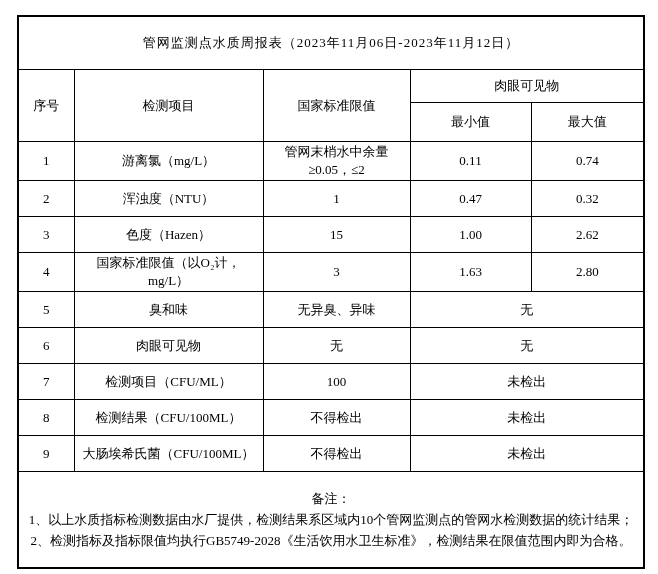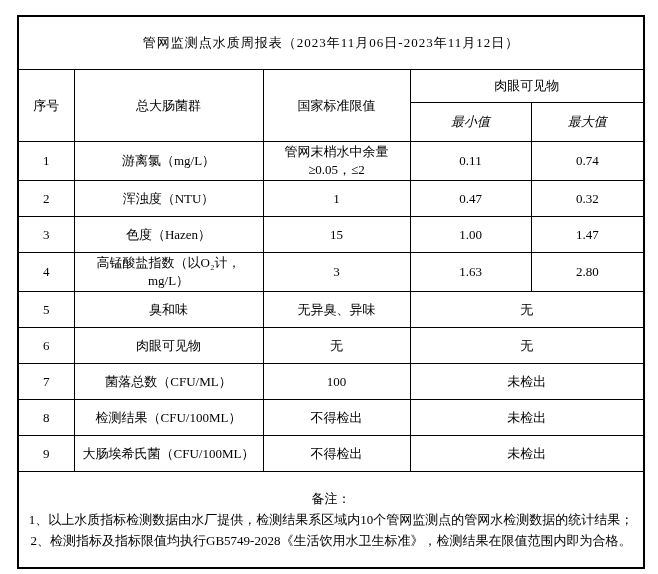--- a/index.html
+++ b/index.html
@@ -32,21 +32,21 @@
     padding: 1px 2px;
     overflow: hidden;
   }
   td.title-cell {
     height: 50px;
     font-size: 16px;
     font-weight: bold;
     letter-spacing: 1px;
   }
   tr.hdr-top td { height: 30px; }
-  tr.hdr-bot td { height: 36px; font-style: italic; }
+  tr.hdr-bot td { height: 36px; }
   tr.data-row td { height: 33px; }
   tr.data-row-tall td { height: 34px; }
   td.notes-cell {
     height: 93px;
     text-align: left;
     vertical-align: top;
     padding: 4px 4px;
   }
   .note-line {
     font-size: 13px;
@@ -67,21 +67,21 @@
       <col style="width:113px">
     </colgroup>
 
     <tbody>
         <tr>
       <td class="title-cell" colspan="5">管网监测点水质周报表（2023年11月06日-2023年11月12日）</td>
     </tr>
 
     <tr class="hdr-top">
       <td rowspan="2">序号</td>
-      <td rowspan="2">总大肠菌群</td>
+      <td rowspan="2">检测项目</td>
       <td rowspan="2">国家标准限值</td>
       <td colspan="2">肉眼可见物</td>
     </tr>
     <tr class="hdr-bot">
       <td>最小值</td>
       <td>最大值</td>
     </tr>
 
     <tr class="data-row-tall">
       <td>1</td>
@@ -97,26 +97,26 @@
       <td>1</td>
       <td>0.47</td>
       <td>0.32</td>
     </tr>
 
     <tr class="data-row">
       <td>3</td>
       <td>色度（Hazen）</td>
       <td>15</td>
       <td>1.00</td>
-      <td>1.47</td>
+      <td>2.62</td>
     </tr>
 
     <tr class="data-row">
       <td>4</td>
-      <td>高锰酸盐指数（以O₂计，mg/L）</td>
+      <td>国家标准限值（以O₂计，mg/L）</td>
       <td>3</td>
       <td>1.63</td>
       <td>2.80</td>
     </tr>
 
     <tr class="data-row">
       <td>5</td>
       <td>臭和味</td>
       <td>无异臭、异味</td>
       <td colspan="2">无</td>
@@ -124,21 +124,21 @@
 
     <tr class="data-row">
       <td>6</td>
       <td>肉眼可见物</td>
       <td>无</td>
       <td colspan="2">无</td>
     </tr>
 
     <tr class="data-row">
       <td>7</td>
-      <td>菌落总数（CFU/ML）</td>
+      <td>检测项目（CFU/ML）</td>
       <td>100</td>
       <td colspan="2">未检出</td>
     </tr>
 
     <tr class="data-row">
       <td>8</td>
       <td>检测结果（CFU/100ML）</td>
       <td>不得检出</td>
       <td colspan="2">未检出</td>
     </tr>

